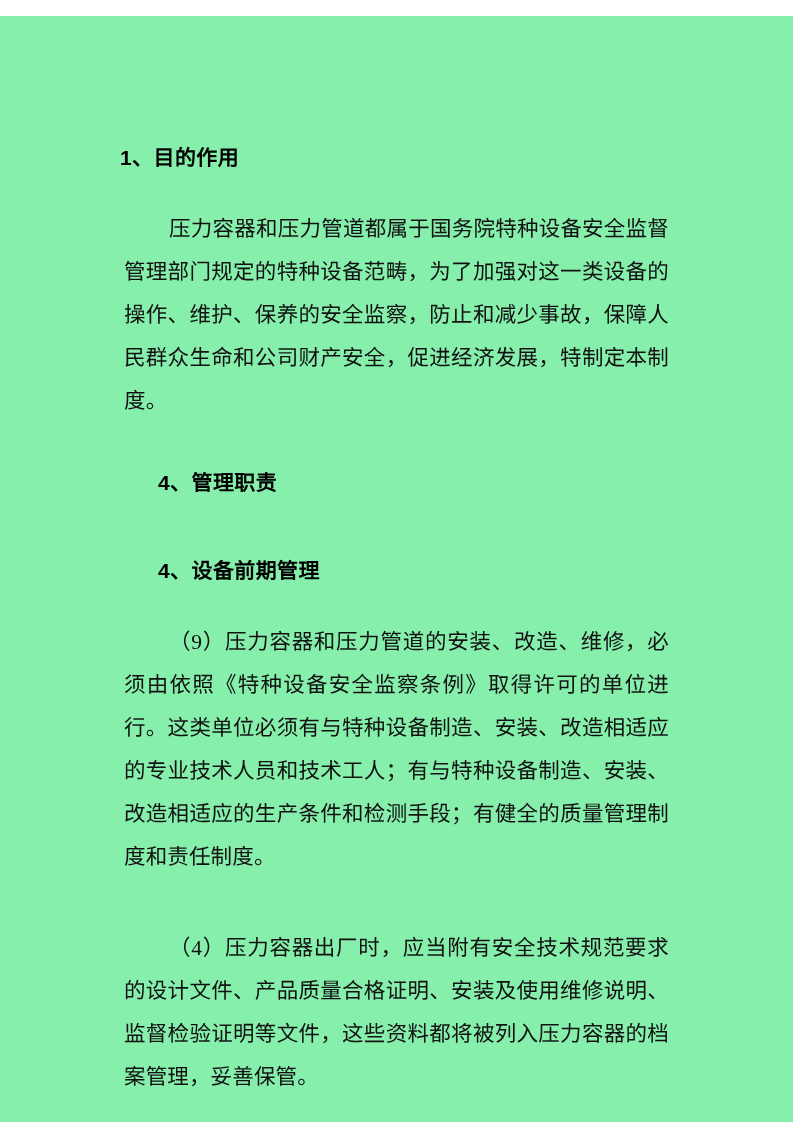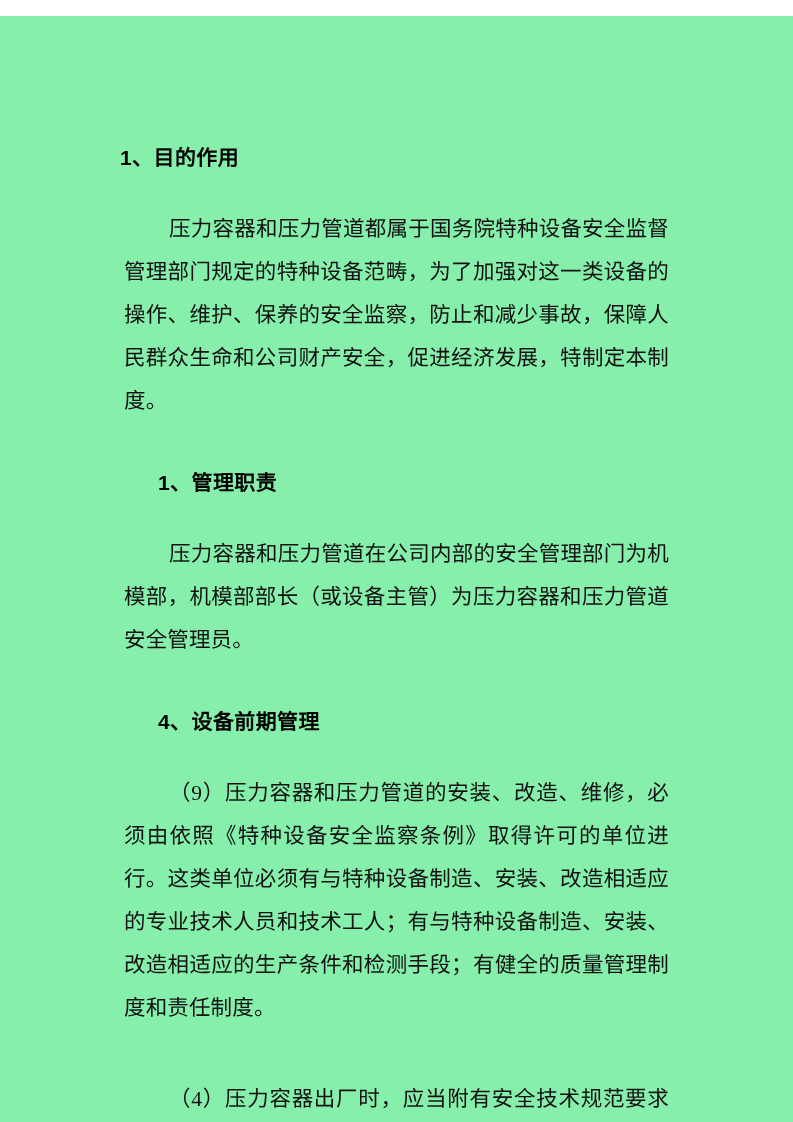--- a/index.html
+++ b/index.html
@@ -79,25 +79,24 @@
   <div class="doc-body">
 
     <h2 class="heading heading-first">1、目的作用</h2>
 
     <div class="gap-after-heading"></div>
 
     <p class="para">压力容器和压力管道都属于国务院特种设备安全监督管理部门规定的特种设备范畴，为了加强对这一类设备的操作、维护、保养的安全监察，防止和减少事故，保障人民群众生命和公司财产安全，促进经济发展，特制定本制度。</p>
 
     <div class="gap-after-para"></div>
 
-    <h2 class="heading heading-indent">1、管理职责</h2>
+    <h2 class="heading heading-indent">4、管理职责</h2>
 
     <div class="gap-after-heading"></div>
 
-    <p class="para">压力容器和压力管道在公司内部的安全管理部门为机模部，机模部部长（或设备主管）为压力容器和压力管道安全管理员。</p>
 
     <div class="gap-after-para"></div>
 
     <h2 class="heading heading-indent">4、设备前期管理</h2>
 
     <div class="gap-after-heading"></div>
 
     <p class="para">（9）压力容器和压力管道的安装、改造、维修，必须由依照《特种设备安全监察条例》取得许可的单位进行。这类单位必须有与特种设备制造、安装、改造相适应的专业技术人员和技术工人；有与特种设备制造、安装、改造相适应的生产条件和检测手段；有健全的质量管理制度和责任制度。</p>
 
     <div class="spacer-md"></div>

